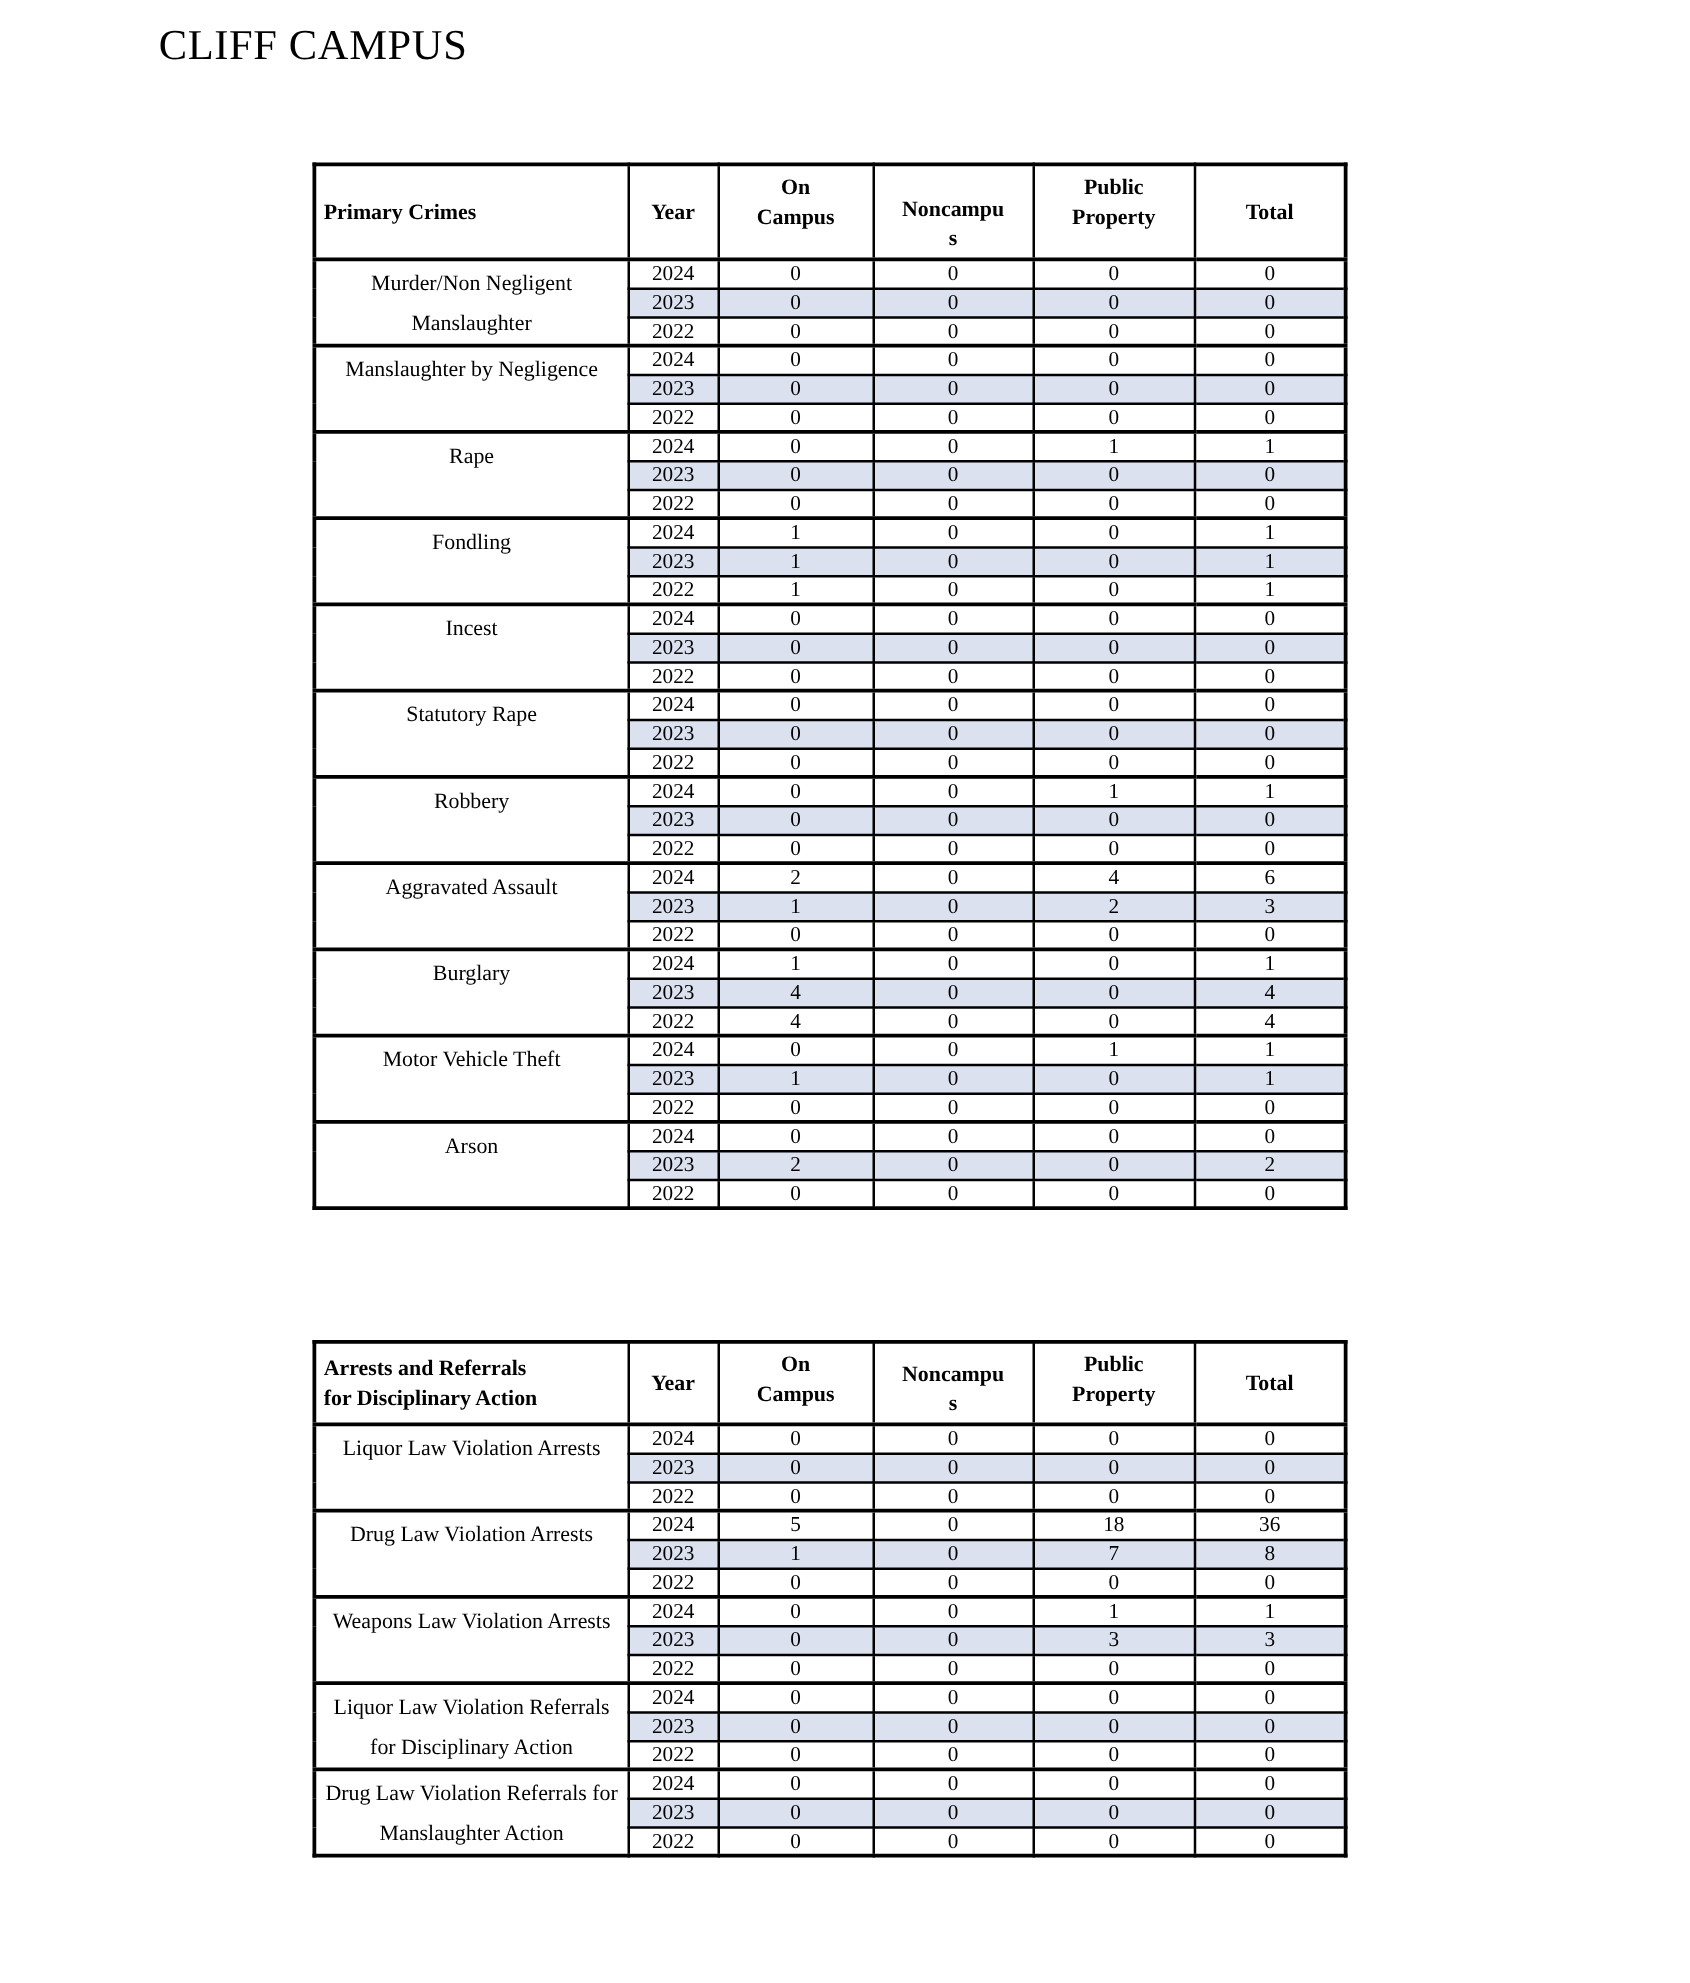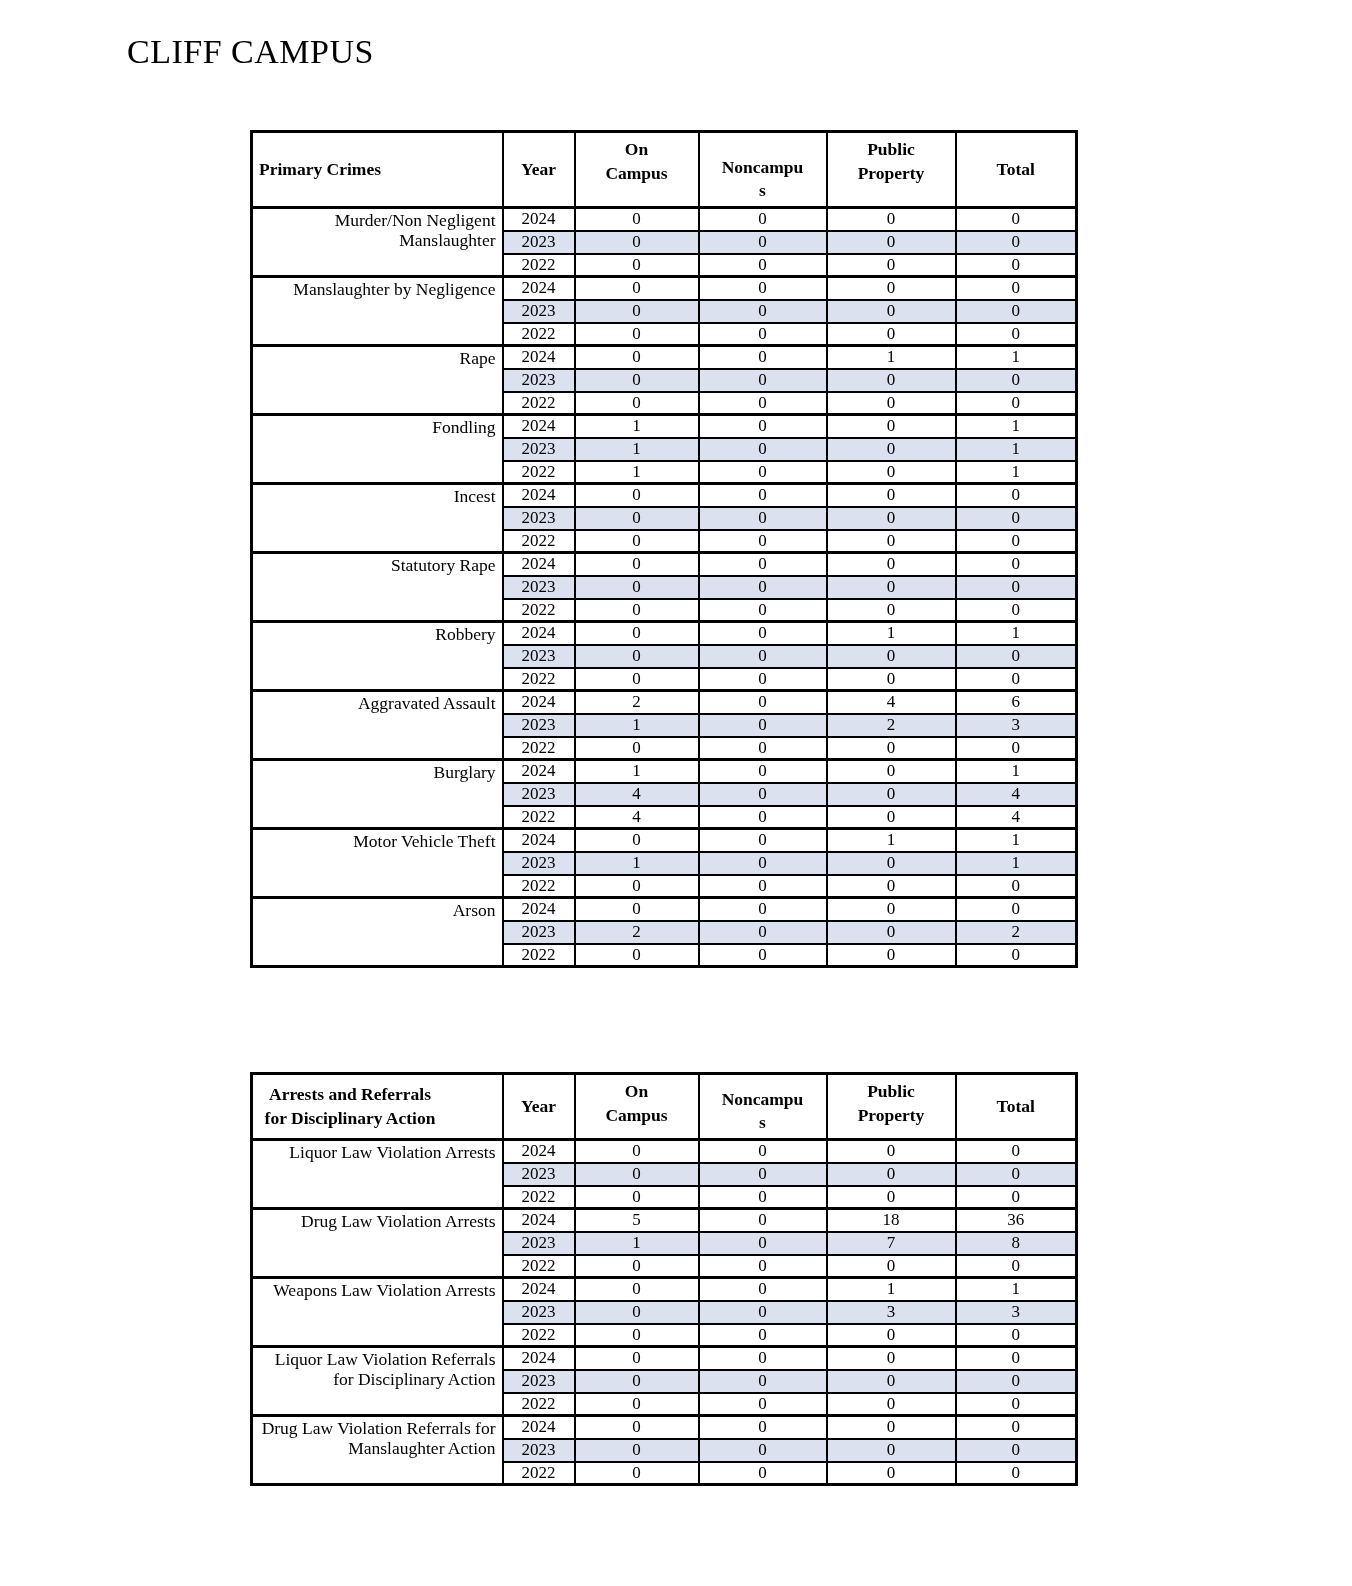--- a/index.html
+++ b/index.html
@@ -5,21 +5,21 @@
   * { box-sizing: border-box; }
   html, body { margin: 0; padding: 0; }
   body {
     width: 1352px; height: 1586px;
     background: #ffffff;
     color: #000000;
     font-family: "Liberation Serif", serif;
     position: relative;
   }
   .title-block {
-    position: absolute; left: 127px; top: 33px;
+    position: absolute; left: 127px; top: 18px;
     display: flex; align-items: baseline; gap: 5px;
     white-space: nowrap;
   }
   .campus-title { font-size: 34px; letter-spacing: 0.5px; }
   .campus-address { font-size: 23px; }
 
   table.ctable {
     position: absolute; left: 250px;
     border-collapse: collapse;
     table-layout: fixed;
@@ -38,41 +38,41 @@
     text-align: center;
     vertical-align: middle;
     border-bottom: 3px solid #000;
     padding: 2px;
     line-height: 1.35;
   }
   #table-0 thead th { height: 76px; }
   #table-1 thead th { height: 66px; }
 
   .ctable th.col-cat { text-align: left; padding-left: 6px; }
-  .ctable th.col-cat .hdr-cat { display: inline-block; max-width: 182px; text-align: center; }
+  .ctable th.col-cat .hdr-cat { display: inline-block; max-width: 182px; text-align: left; }
 
   .ctable th.col-oncampus, .ctable th.col-public { vertical-align: top; padding-top: 5px; }
   .ctable th.col-noncampus { vertical-align: bottom; padding-bottom: 3px; }
   .hdr-oncampus  { display: inline-block; max-width: 66px; }
   .hdr-noncampus { display: inline-block; width: 84px; word-break: break-all; }
   .hdr-public    { display: inline-block; max-width: 86px; }
 
   .ctable td {
     font-size: 17px;
     height: 23px;
     text-align: center;
     vertical-align: middle;
     padding: 0;
   }
   .ctable td.cat {
-    text-align: right;
+    text-align: center;
     vertical-align: top;
     padding: 1px 6px 0 6px;
     font-size: 17.5px;
-    line-height: 20px;
+    line-height: 32px;
   }
   .ctable tr.group-start td { border-top: 3px solid #000; }
   .ctable tr.shaded td.year, .ctable tr.shaded td.val { background: var(--shade, #DBE1EF); }
 </style>
 </head>
 <body>
 
 <div class="title-block">
   <span class="campus-title">CLIFF CAMPUS</span>
 </div>

